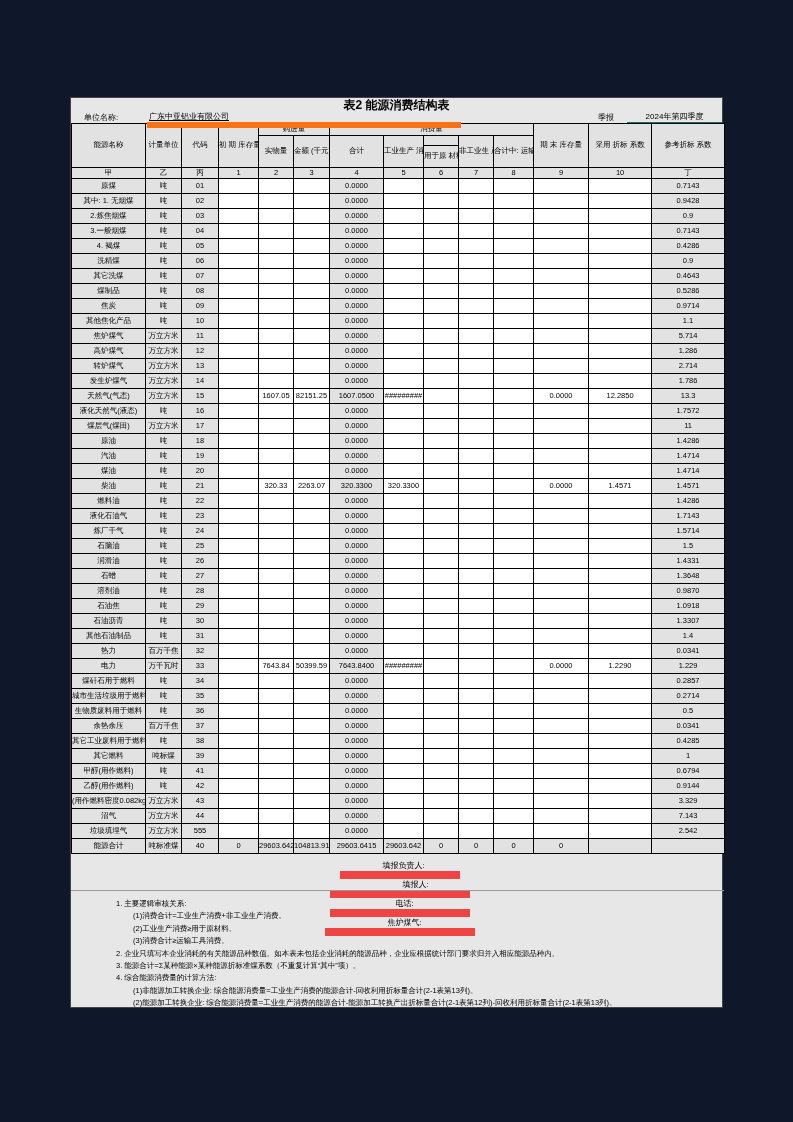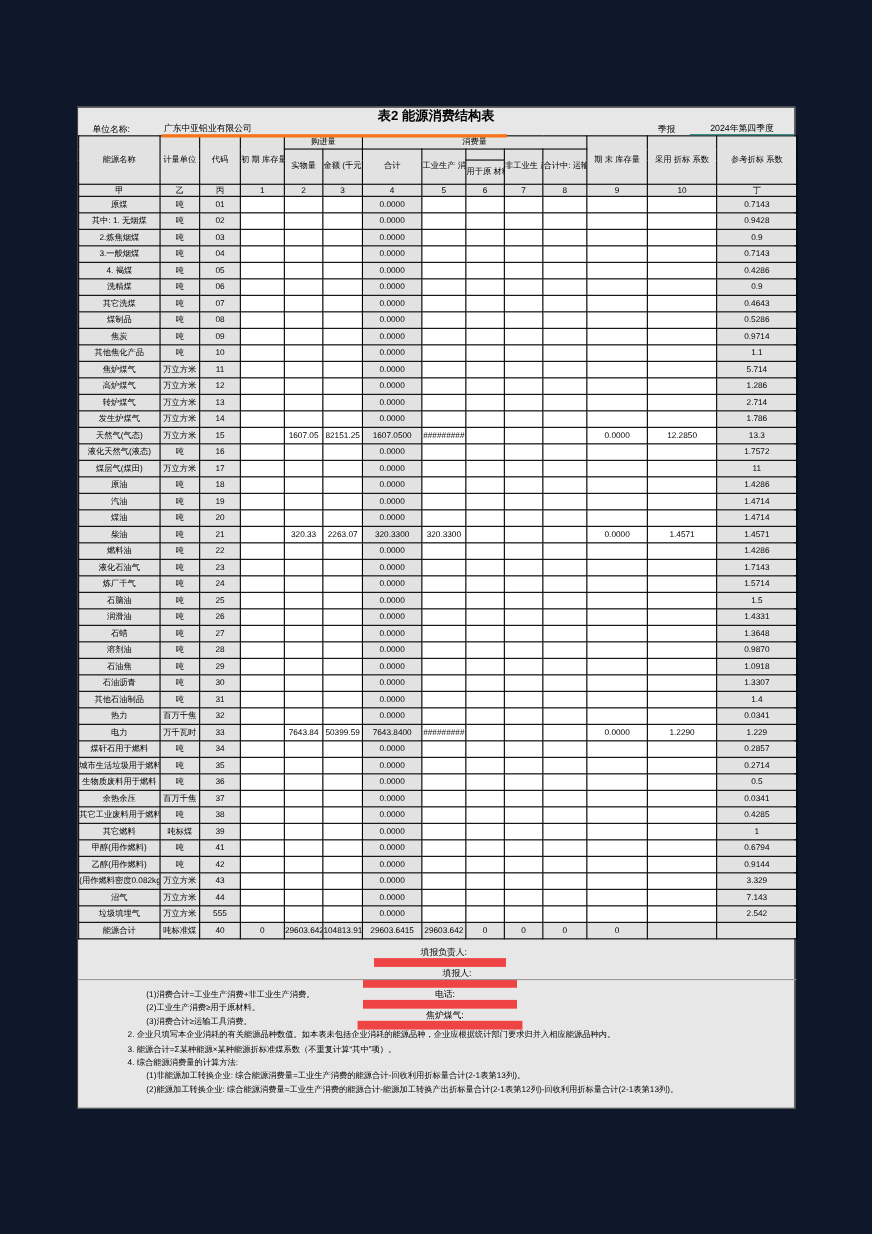--- a/index.html
+++ b/index.html
@@ -3,21 +3,21 @@
 <meta charset="utf-8">
 <style>
   html,body{margin:0;padding:0;}
   .page{position:relative;width:793px;height:1122px;background:#0f172a;
         font-family:"Liberation Sans",sans-serif;color:#000;overflow:hidden;}
   .sheet{position:absolute;left:70px;top:97px;width:653px;height:911px;
          background:#e7e7e7;border:1px solid #444;box-sizing:border-box;}
   .title{text-align:center;font-size:12px;font-weight:bold;height:13px;line-height:13px;margin-top:1px;}
   .meta{position:relative;height:10px;font-size:8px;}
   .meta-label{position:absolute;left:13px;top:0;}
-  .meta-company{position:absolute;left:76px;top:-1px;width:312px;border-bottom:3px solid #f97316;padding-left:2px;}
+  .meta-company{position:absolute;left:76px;top:-1px;width:312px;border-bottom:6px solid #f97316;padding-left:2px;text-decoration:underline;}
   .meta-period-label{position:absolute;left:527px;top:0;}
   .meta-period{position:absolute;left:556px;top:-1px;width:95px;border-bottom:1px solid #0f766e;text-align:center;}
   table.energy{border-collapse:collapse;table-layout:fixed;width:653px;margin-top:1px;
                border:1.5px solid #000;}
   table.energy td{border:1px solid #000;padding:0;text-align:center;vertical-align:middle;
                   font-size:7.5px;overflow:hidden;white-space:nowrap;box-sizing:border-box;}
   td.hcell{white-space:pre-line;line-height:8.5px;background:#e2e2e2;}
   tr.hr0{height:12px;} tr.hr1{height:10px;} tr.hr2{height:22px;} tr.hr3{height:11px;}
   tbody.rows tr{height:15px;}
   tbody.rows td{line-height:14px;}
@@ -848,20 +848,21 @@
         <span class="sig-box sb0">孔志伟</span>
         <span class="sig-label sl1">填报人:</span>
         <span class="sig-box sb1">谭其敏</span>
         <span class="sig-label sl2">电话:</span>
         <span class="sig-box sb2">15818786809</span>
         <span class="sig-label sl3">焦炉煤气:</span>
         <span class="sig-box sb3">2025-01-17</span>
       </div>
     <div class="signer-sep"></div>
     <div class="notes">
+        <div class="note ind0">1.  主要逻辑审核关系:</div>
         <div class="note ind1">(1)消费合计=工业生产消费+非工业生产消费。</div>
         <div class="note ind1">(2)工业生产消费≥用于原材料。</div>
         <div class="note ind1">(3)消费合计≥运输工具消费。</div>
         <div class="note ind0">2.  企业只填写本企业消耗的有关能源品种数值。如本表未包括企业消耗的能源品种，企业应根据统计部门要求归并入相应能源品种内。</div>
         <div class="note ind0">3.  能源合计=Σ某种能源×某种能源折标准煤系数（不重复计算“其中”项）。</div>
         <div class="note ind0">4.  综合能源消费量的计算方法:</div>
         <div class="note ind1">(1)非能源加工转换企业: 综合能源消费量=工业生产消费的能源合计-回收利用折标量合计(2-1表第13列)。</div>
         <div class="note ind1">(2)能源加工转换企业: 综合能源消费量=工业生产消费的能源合计-能源加工转换产出折标量合计(2-1表第12列)-回收利用折标量合计(2-1表第13列)。</div>
       </div>
 

